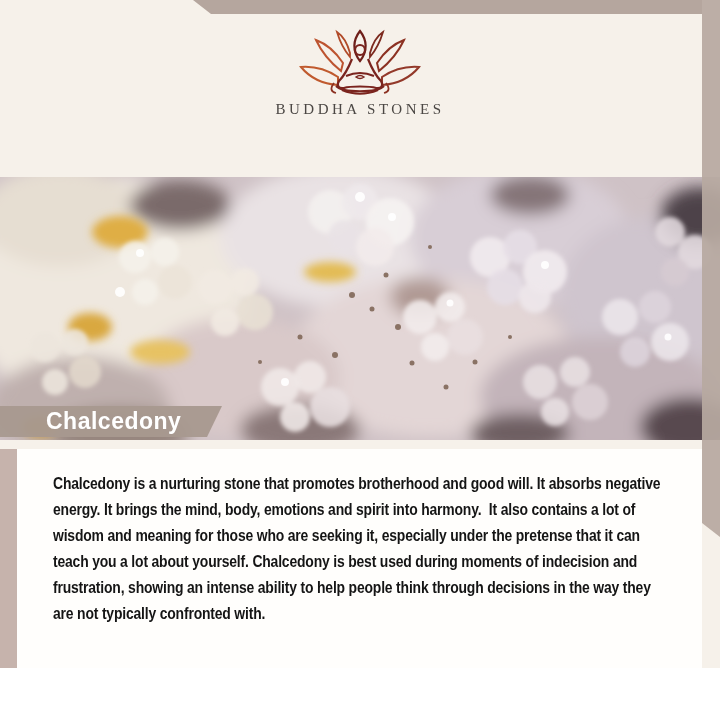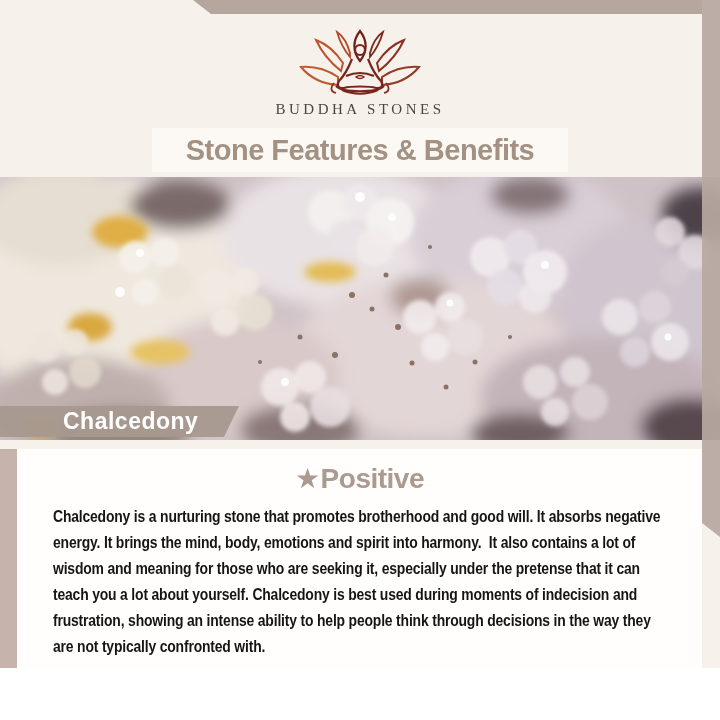--- a/index.html
+++ b/index.html
@@ -22,21 +22,21 @@
     color:#4b4744;font-weight:500;}
   
   .header-band{position:absolute;left:152px;top:128px;width:416px;height:44px;background:#fcf9f4;}
   .header-band .title{width:100%;text-align:center;line-height:44px;font-size:29px;font-weight:700;
     letter-spacing:-0.5px;color:#a39283;}
   
   .photo{position:absolute;left:0;top:177px;width:720px;height:263px;}
   
   .stone-label{position:absolute;left:0;top:406px;width:222px;height:31px;z-index:6;
     background:rgba(168,153,143,0.95);clip-path:polygon(0 0,100% 0,calc(100% - 15px) 100%,0 100%);
-    color:#ffffff;font-size:23px;font-weight:700;line-height:30px;padding-left:17px;}
+    color:#ffffff;font-size:23px;font-weight:700;line-height:30px;padding-left:0;}
   .stone-label span{display:inline-block;padding-left:46px;letter-spacing:0.5px;}
   
   .panel{position:absolute;left:17px;top:449px;width:685px;height:252px;background:#fffefc;z-index:2;}
   .features{display:flex;justify-content:center;gap:26px;padding-top:13px;
     color:#ab9a8f;font-weight:700;font-size:28px;letter-spacing:-0.5px;}
   .feature .star{margin-right:1px;}
   .desc{padding:9px 12px 0 16px;margin-left:20px;}
   .desc .line{height:26px;line-height:26px;white-space:pre;font-size:16px;font-weight:700;
     letter-spacing:-0.2px;color:#151515;transform:scaleX(0.87);transform-origin:0 50%;}
 </style>
@@ -70,23 +70,20 @@
     <path d="M48,47 Q62,41 76,47" stroke="#7a241e" stroke-width="2"></path>
     <path d="M58,48 q4,-3 8,0 q-4,3 -8,0 Z" stroke="#7a241e" stroke-width="1.5"></path>
 
     <path d="M38,57 C45,64 79,64 86,57" stroke="#7a241e" stroke-width="2.2"></path>
     <path d="M44,61 C56,66 68,66 80,61" stroke="#7a241e" stroke-width="2"></path>
     <path d="M36,54 q-6,8 2,10" stroke="#8c3122" stroke-width="1.8"></path>
     <path d="M88,54 q6,8 -2,10" stroke="#8c3122" stroke-width="1.8"></path>
   </svg>
   <div class="brand">BUDDHA STONES</div>
 
-  <div class="header-band">
-    <div class="title">Stone Features &amp; Benefits</div>
-  </div>
 
   <svg class="photo" viewBox="0 0 720 263" preserveAspectRatio="none" xmlns="http://www.w3.org/2000/svg">
     <defs>
       <filter id="b8" x="-40%" y="-40%" width="180%" height="180%">
           <feGaussianBlur stdDeviation="8"></feGaussianBlur>
         </filter>
       <filter id="b4" x="-40%" y="-40%" width="180%" height="180%">
           <feGaussianBlur stdDeviation="4"></feGaussianBlur>
         </filter>
       <filter id="b2" x="-40%" y="-40%" width="180%" height="180%">
@@ -193,21 +190,20 @@
         <circle cx="450" cy="126" r="3.5"></circle>
     </g>
   </svg>
 
   <div class="stone-label">
     <span>Chalcedony</span>
   </div>
 
   <div class="panel">
     <div class="features">
-      <span class="feature"><span class="star">★</span><span>Positive</span></span>
     </div>
     <div class="desc">
       <div class="line">Chalcedony is a nurturing stone that promotes brotherhood and good will. It absorbs negative</div>
       <div class="line">energy. It brings the mind, body, emotions and spirit into harmony.  It also contains a lot of</div>
       <div class="line">wisdom and meaning for those who are seeking it, especially under the pretense that it can</div>
       <div class="line">teach you a lot about yourself. Chalcedony is best used during moments of indecision and</div>
       <div class="line">frustration, showing an intense ability to help people think through decisions in the way they</div>
       <div class="line">are not typically confronted with.</div>
     </div>
   </div>

